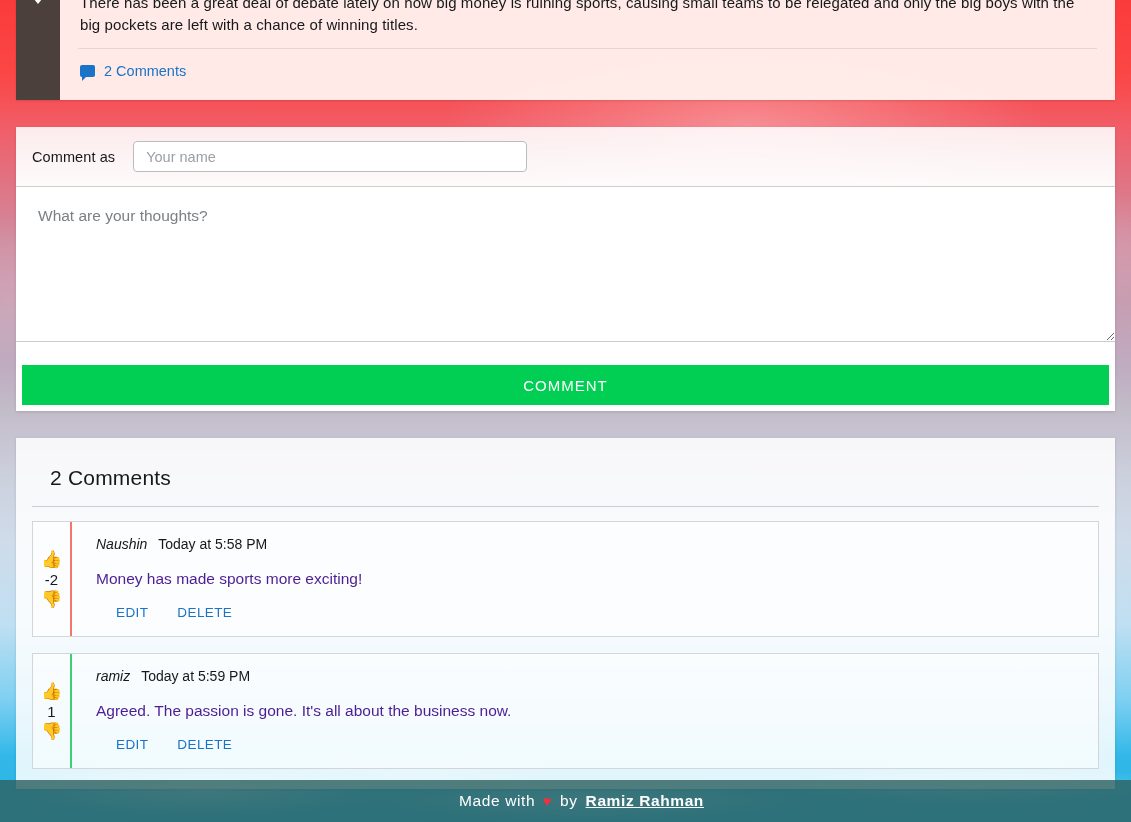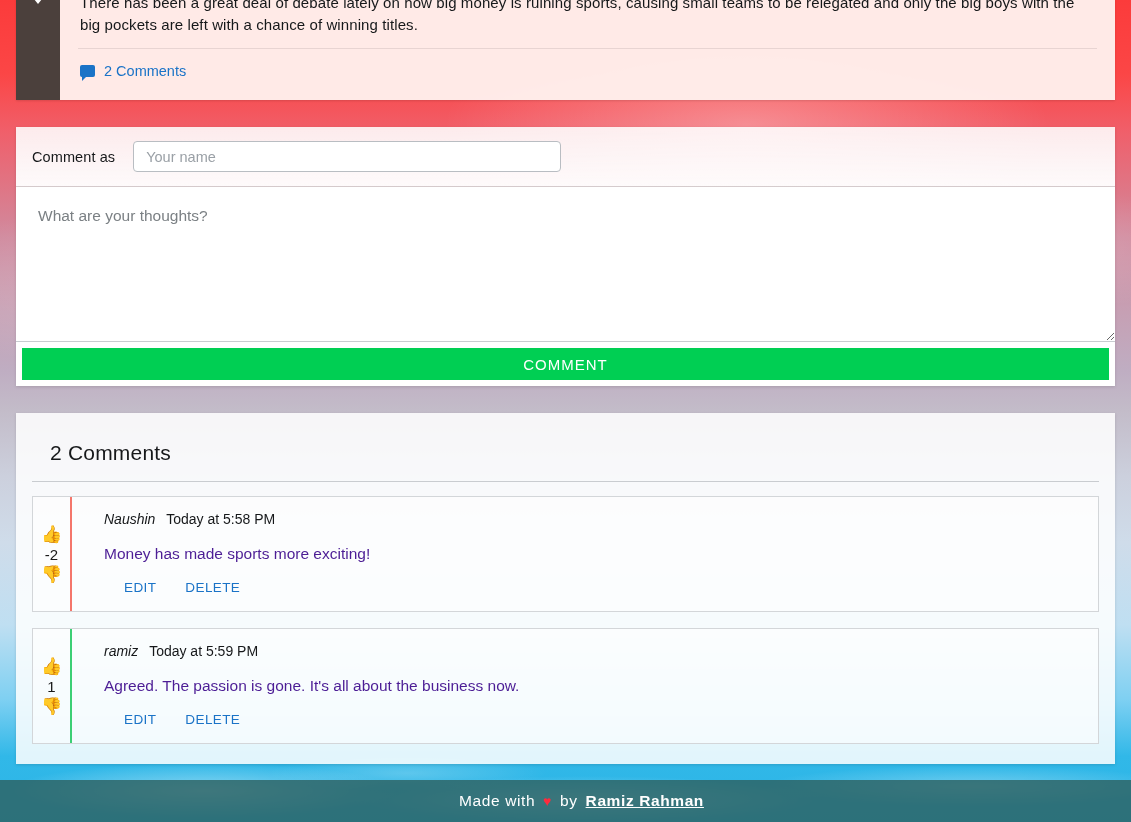--- a/index.html
+++ b/index.html
@@ -144,21 +144,21 @@
     background: linear-gradient(to bottom, rgba(255,255,255,.72), rgba(255,255,255,.92));
   }
   .form-header-label {
     font-size: 14.5px;
     font-weight: normal;
     color: #16181a;
     white-space: nowrap;
     letter-spacing: .1px;
   }
   .name-input {
-    width: 428px;
+    width: 394px;
     height: 31px;
     padding: 4px 12px;
     border: 1px solid #b9bdc2;
     border-radius: 4px;
     background: #ffffff;
     font-family: "Liberation Sans", sans-serif;
     font-size: 14.5px;
     color: #16181a;
     outline: none;
   }
@@ -177,28 +177,29 @@
     color: #16181a;
     resize: vertical;
     outline: none;
   }
   .thoughts-area::placeholder { color: #7b8084; }
 
   .btn-wrap { background: #ffffff; padding: 6px; }
   .comment-button {
     display: block;
     width: 100%;
-    height: 32px;
+    height: 40px;
     border: none;
     background: #00cf53;
     color: #ffffff;
     font-family: "Liberation Sans", sans-serif;
     font-size: 15px;
     letter-spacing: 1px;
     cursor: pointer;
+    margin-top: 17px;
   }
 
   
   .comments-card {
     margin-top: 27px;
     background: rgba(255,255,255,.86);
     box-shadow: 0 1px 3px rgba(0,0,0,.13);
     padding: 18px 16px 20px 16px;
   }
   .comments-heading {
@@ -239,21 +240,21 @@
     color: #1a1a1a;
     cursor: pointer;
     user-select: none;
   }
   .vote-score {
     font-size: 15px;
     line-height: 17px;
     color: #1a1a1a;
   }
   .comment-accent { width: 2px; flex: 0 0 2px; }
-  .comment-content { flex: 1; padding: 14px 18px 12px 32px; }
+  .comment-content { flex: 1; padding: 14px 18px 12px 24px; }
   .comment-meta {
     font-size: 14px;
     color: #16181a;
     margin-bottom: 16px;
   }
   .comment-author { font-style: italic; }
   .comment-time { margin-left: 7px; }
   .comment-text {
     font-size: 15.5px;
     color: #4c1d95;

